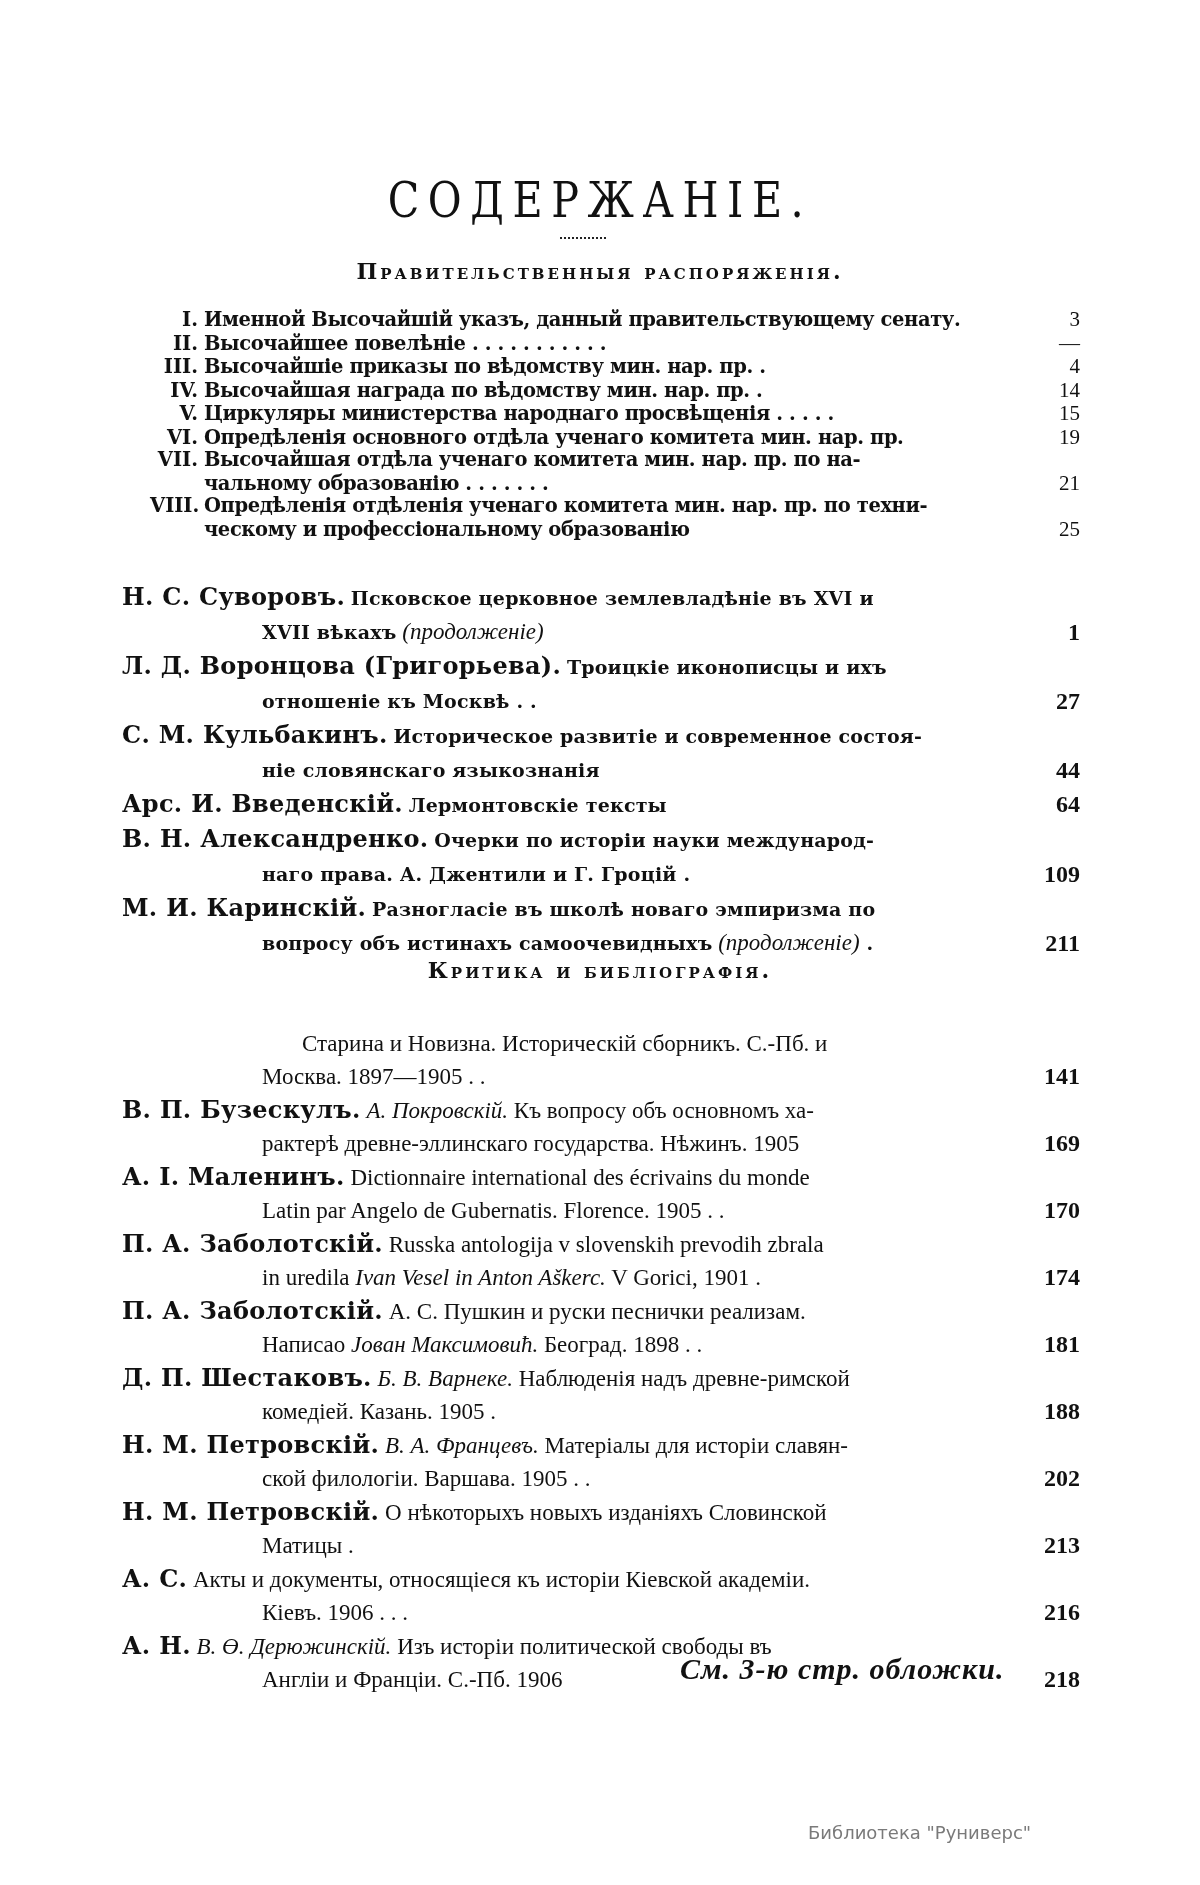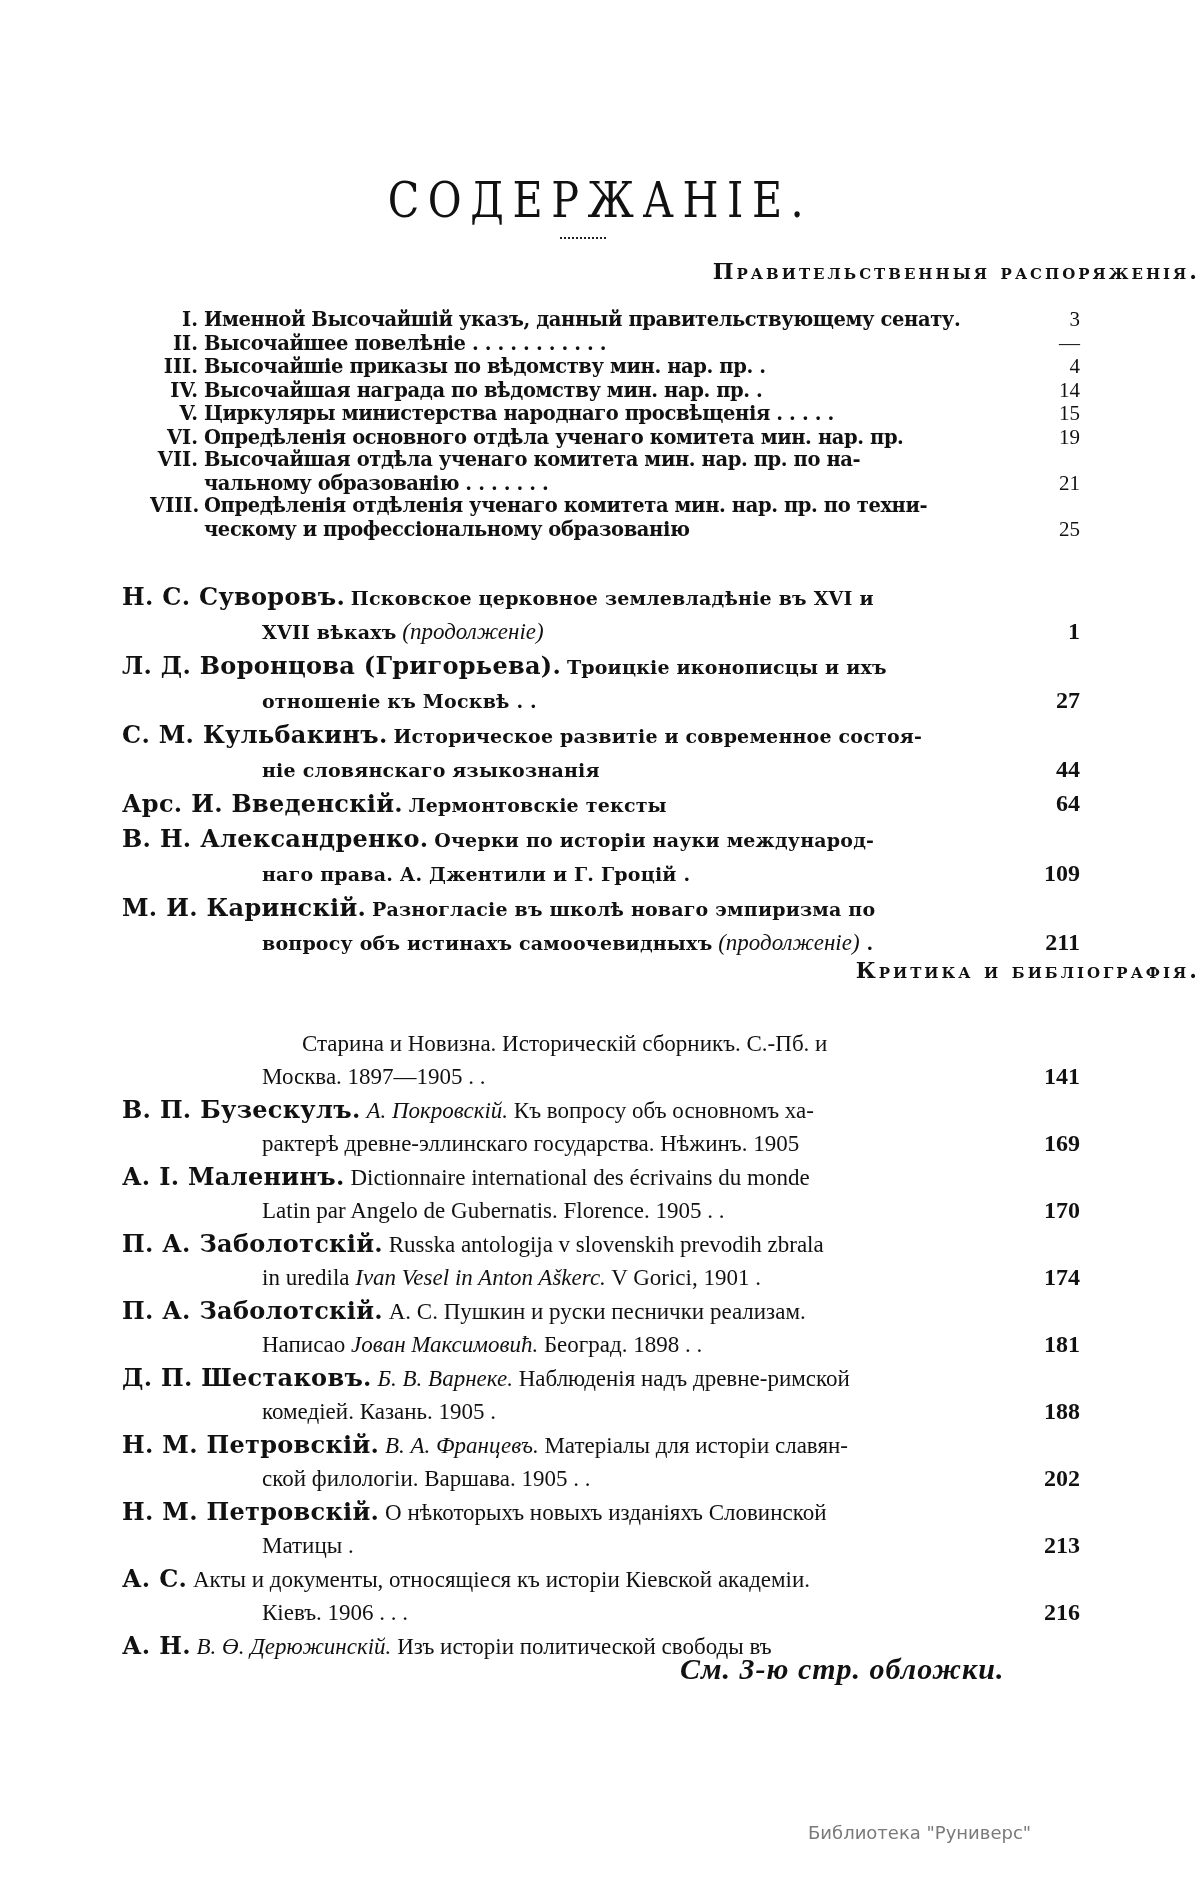--- a/index.html
+++ b/index.html
@@ -34,21 +34,21 @@
     }
     .title-rule {
       position: absolute;
       left: 560px; top: 237px;
       width: 46px; height: 0;
       border-top: 2px dotted #222;
     }
     .section-heading {
       position: absolute;
       left: 0; width: 1200px;
-      text-align: right;
+      text-align: center;
       font-family: "DejaVu Serif", "Liberation Serif", serif;
       font-weight: bold;
       font-size: 22px;
       letter-spacing: 3px;
       font-variant: small-caps;
     }
 
     
     .gov-list {
       position: absolute;
@@ -88,21 +88,21 @@
       position: absolute;
       left: 122px;
       width: 958px;
     }
     .entry {
       position: relative;
       margin: 0;
     }
     .entry-line {
       display: flex;
-      align-items: flex-start;
+      align-items: center;
       font-size: 23px;
       line-height: 33px;
     }
     .entry-line .txt {
       flex: 1;
       white-space: nowrap;
     }
     .entry-line .pg {
       width: 70px;
       text-align: right;
@@ -364,19 +364,23 @@
         <div class="entry-line second">
           <span class="txt"><span class="plain">Кіевъ. 1906                     .              .     .</span></span>
           <span class="pg">216</span>
         </div>
       </div>
       <div class="entry">
         <div class="entry-line">
           <span class="txt"><span class="author">А. Н.</span> <span class="ital">В. Ө. Дерюжинскій.</span> <span class="plain">Изъ исторіи политической свободы въ</span></span>
           <span class="pg"></span>
         </div>
+        <div class="entry-line second">
+          <span class="txt"><span class="plain">Англіи и Франціи. С.-Пб. 1906</span></span>
+          <span class="pg">218</span>
+        </div>
       </div>
     </div>
 
   <div class="see-cover">См. 3-ю стр. обложки.</div>
 
   <div class="watermark">Библиотека "Руниверс"</div>
 </div>
 
 </body></html>

